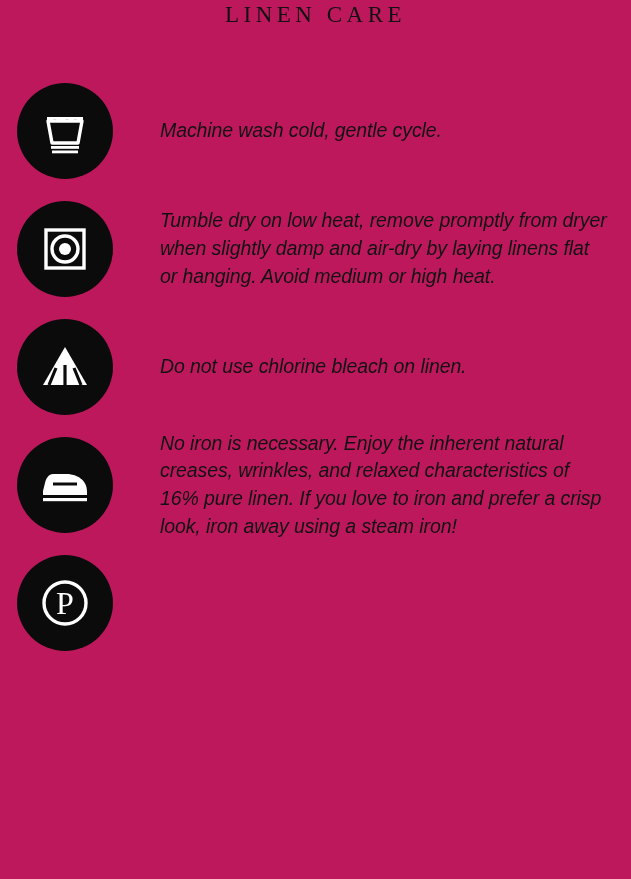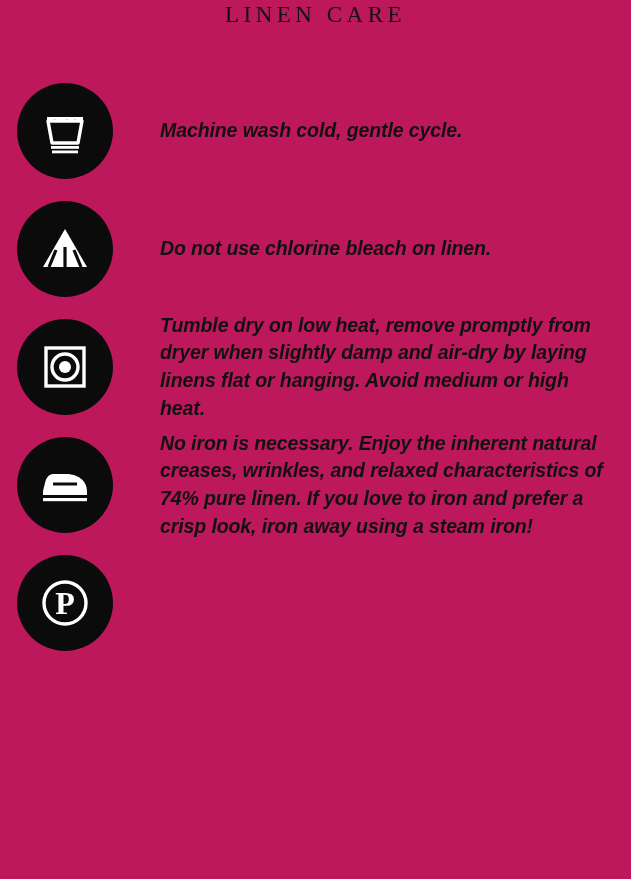--- a/index.html
+++ b/index.html
@@ -24,21 +24,20 @@
     text-align: center;
     font-family: "Liberation Serif", serif;
     font-size: 23px;
     letter-spacing: 4.5px;
     color: #111111;
     padding-top: 2px;
     font-weight: 400;
   }
   .care-list {
     margin-top: 44px;
-    font-weight: bold;
   }
   .care-row {
     display: flex;
     align-items: center;
     min-height: 118px;
     padding: 0 14px 0 10px;
   }
   .icon-cell {
     flex: 0 0 110px;
     display: flex;
@@ -90,60 +89,60 @@
       </div>
       <div class="text-cell">
         <p class="care-text">Machine wash cold, gentle cycle.</p>
       </div>
     </div>
 
     <div class="care-row">
       <div class="icon-cell">
         <div class="icon-disc">
           <svg width="62" height="62" viewBox="0 0 62 62" aria-hidden="true">
+            <rect x="12" y="12" width="38" height="38" fill="none" stroke="#ffffff" stroke-width="3.4"></rect>
+            <circle cx="31" cy="31" r="13" fill="none" stroke="#ffffff" stroke-width="3.4"></circle>
+            <circle cx="31" cy="31" r="6" fill="#ffffff"></circle>
+          </svg>
+        </div>
+      </div>
+      <div class="text-cell">
+        <p class="care-text">Tumble dry on low heat, remove promptly from dryer when slightly damp and air-dry by laying linens flat or hanging. Avoid medium or high heat.</p>
+      </div>
+    </div>
+
+    <div class="care-row">
+      <div class="icon-cell">
+        <div class="icon-disc">
+          <svg width="62" height="62" viewBox="0 0 62 62" aria-hidden="true">
             <path d="M31 11 L53 49 L9 49 Z" fill="#ffffff"></path>
             <path d="M31 11 L53 49 L9 49 Z" fill="none" stroke="#0b0b0b" stroke-width="0"></path>
             <line x1="22" y1="32" x2="15" y2="49" stroke="#0b0b0b" stroke-width="3.2"></line>
             <line x1="31" y1="29" x2="31" y2="49" stroke="#0b0b0b" stroke-width="3.2"></line>
             <line x1="40" y1="32" x2="47" y2="49" stroke="#0b0b0b" stroke-width="3.2"></line>
           </svg>
         </div>
       </div>
       <div class="text-cell">
         <p class="care-text">Do not use chlorine bleach on linen.</p>
       </div>
     </div>
 
     <div class="care-row">
       <div class="icon-cell">
         <div class="icon-disc">
-          <svg width="62" height="62" viewBox="0 0 62 62" aria-hidden="true">
-            <rect x="12" y="12" width="38" height="38" fill="none" stroke="#ffffff" stroke-width="3.4"></rect>
-            <circle cx="31" cy="31" r="13" fill="none" stroke="#ffffff" stroke-width="3.4"></circle>
-            <circle cx="31" cy="31" r="6" fill="#ffffff"></circle>
-          </svg>
-        </div>
-      </div>
-      <div class="text-cell">
-        <p class="care-text">Tumble dry on low heat, remove promptly from dryer when slightly damp and air-dry by laying linens flat or hanging. Avoid medium or high heat.</p>
-      </div>
-    </div>
-
-    <div class="care-row">
-      <div class="icon-cell">
-        <div class="icon-disc">
           <svg width="64" height="64" viewBox="0 0 64 64" aria-hidden="true">
             <path d="M10 42 L54 42 L54 38 C54 27 44 21 33 21 L20 21 C16 21 13 25 12 30 L10 38 Z" fill="#ffffff"></path>
             <line x1="20" y1="31" x2="44" y2="31" stroke="#0b0b0b" stroke-width="3"></line>
             <rect x="10" y="45" width="44" height="3.2" fill="#ffffff"></rect>
           </svg>
         </div>
       </div>
       <div class="text-cell">
-        <p class="care-text">No iron is necessary. Enjoy the inherent natural creases, wrinkles, and relaxed characteristics of 74% pure linen. If you love to iron and prefer a crisp look, iron away using a steam iron!</p>
+        <p class="care-text">No iron is necessary. Enjoy the inherent natural creases, wrinkles, and relaxed characteristics of 16% pure linen. If you love to iron and prefer a crisp look, iron away using a steam iron!</p>
       </div>
     </div>
 
     <div class="care-row">
       <div class="icon-cell">
         <div class="icon-disc">
           <svg width="64" height="64" viewBox="0 0 64 64" aria-hidden="true">
             <circle cx="32" cy="32" r="21" fill="none" stroke="#ffffff" stroke-width="3.4"></circle>
             <text x="32" y="43" text-anchor="middle" font-family="Liberation Serif, serif" font-size="32" fill="#ffffff">P</text>
           </svg>

